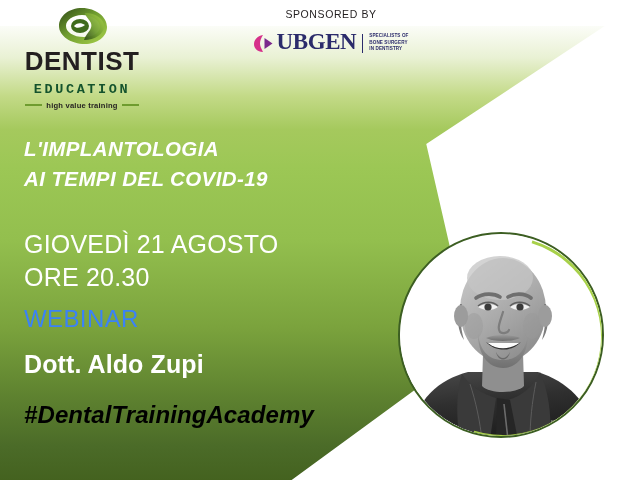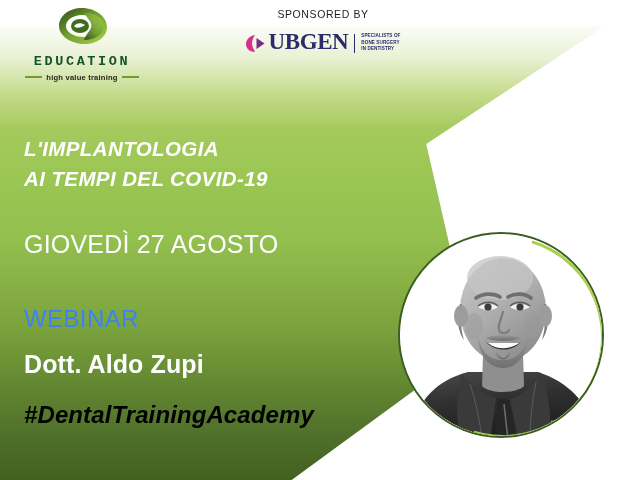--- a/index.html
+++ b/index.html
@@ -93,21 +93,21 @@
   .tagline-text {
     font-size: 7.6px;
     font-weight: bold;
     color: #231f20;
     letter-spacing: 0.2px;
     white-space: nowrap;
   }
 
   .sponsor-block {
     position: absolute;
-    left: 228px; top: 8px;
+    left: 236px; top: 8px;
     width: 190px;
     text-align: center;
   }
   .sponsored-by {
     font-size: 10.5px;
     letter-spacing: 0.6px;
     color: #231f20;
     margin-bottom: 10px;
   }
   .ubgen-row {
@@ -290,20 +290,21 @@
           <stop offset="100%" stop-color="#2f4a18"></stop>
         </linearGradient>
       </defs>
       <path d="M27 2 C41 2 52 11 52 21 C52 31 42 38 30 38 C16 38 4 30 4 20 C4 10 14 2 27 2 Z
                M27 9 C18 9 11 14 11 20 C11 26 18 31 29 31 C38 31 45 27 45 21 C45 14 37 9 27 9 Z" fill="url(#swirlGradA)"></path>
       <path d="M30 7 C41 7 49 13 49 20 C49 28 40 34 29 34 C30 30 33 27 35 24
                C37 21 37 17 34 14 C32 11 30 9 30 7 Z" fill="url(#swirlGradB)" opacity="0.95"></path>
       <ellipse cx="25" cy="20" rx="9" ry="7" fill="#3f6b1c"></ellipse>
       <path d="M19 20 C21 17 26 16 30 19 C26 22 21 23 19 20 Z" fill="#ffffff"></path>
     </svg>
+    <div class="dentist-word">DENTIST</div>
     <div class="education-word">EDUCATION</div>
     <div class="tagline-row">
       <span class="tagline-rule"></span>
       <span class="tagline-text">high value training</span>
       <span class="tagline-rule"></span>
     </div>
   </div>
 
   <div class="sponsor-block">
     <div class="sponsored-by">SPONSORED BY</div>
@@ -322,21 +323,22 @@
     </div>
   </div>
 
 
   <div class="title-block">
     <div class="title-line">L'IMPLANTOLOGIA</div>
     <div class="title-line">AI TEMPI DEL COVID-19</div>
   </div>
 
   <div class="date-block">
-    <div class="date-line">GIOVEDÌ 27 AGOSTO</div>
+    <div class="date-line">GIOVEDÌ 21 AGOSTO</div>
+    <div class="date-line">ORE 20.30</div>
   </div>
 
   <div class="webinar-label">WEBINAR</div>
   <div class="speaker-name">Dott. Aldo Zupi</div>
   <div class="hashtag">#DentalTrainingAcademy</div>
 
   <div class="portrait-wrap">
     <div class="portrait-ring">
       <div class="portrait-photo">
         <svg viewBox="0 0 206 206" width="206" height="206">

